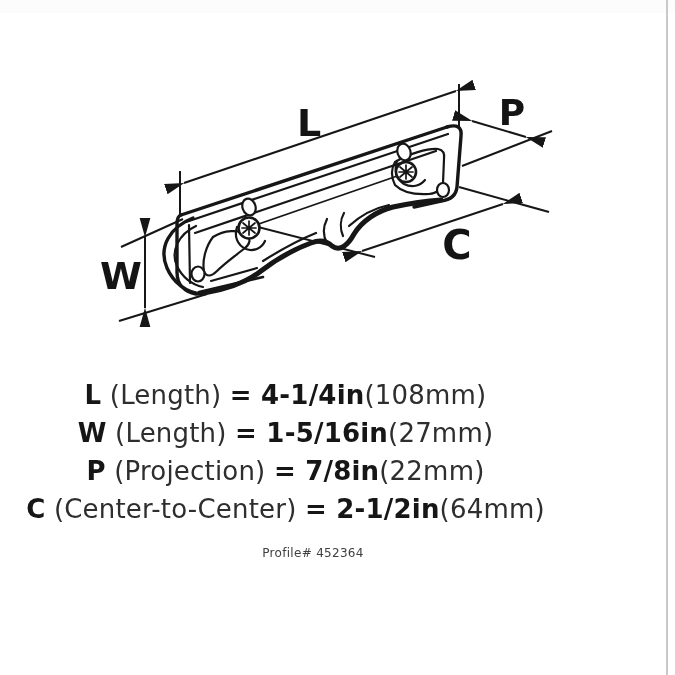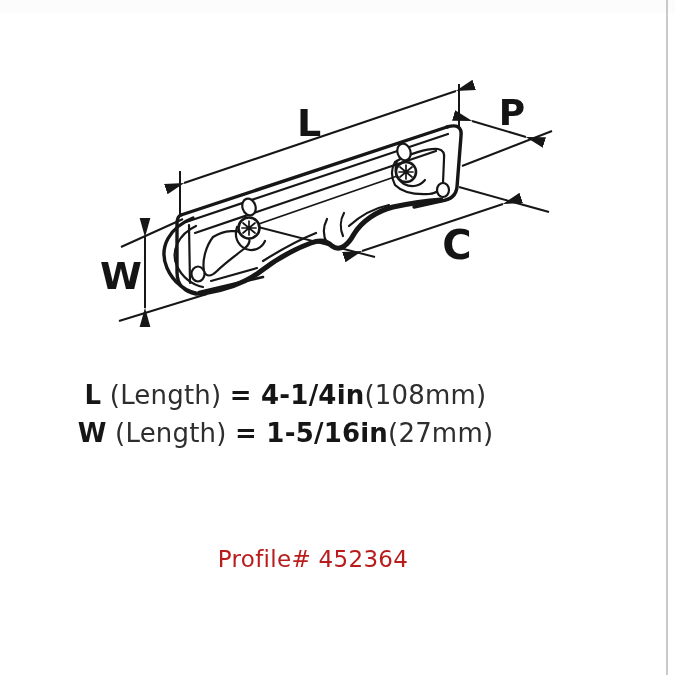--- a/index.html
+++ b/index.html
@@ -11,21 +11,21 @@
   .right-border{position:absolute;top:0;right:7px;width:2px;height:675px;background:#c9c9c9;}
   .drawing{position:absolute;top:0;left:0;}
   .specs{
     position:absolute;top:376px;left:0;width:571px;text-align:center;
     color:#2e2e2e;font-size:26px;letter-spacing:.2px;
   }
   .spec-row{height:38px;line-height:38px;white-space:pre;}
   .spec-row .b{font-weight:bold;color:#161616;}
   .profile{
     position:absolute;top:546px;left:0;width:626px;text-align:center;
-    color:#b91c1c;font-size:23px;letter-spacing:.3px;
+    color:#404040;font-size:12px;letter-spacing:.3px;
   }
   svg text{font-family:"DejaVu Sans","Liberation Sans",sans-serif;font-weight:bold;fill:#141414;}
 </style>
 </head>
 <body>
 
 <div class="top-strip"></div>
 <div class="right-border"></div>
 
 <svg class="drawing" width="675" height="370" viewBox="0 0 675 370">
@@ -105,15 +105,17 @@
 
   <text x="309" y="136" font-size="38" text-anchor="middle">L</text>
   <text x="121" y="289" font-size="38" text-anchor="middle">W</text>
   <text x="512" y="125" font-size="36" text-anchor="middle">P</text>
   <text x="457" y="259" font-size="40" text-anchor="middle">C</text>
 </svg>
 
 <div class="specs">
   <div class="spec-row"><span class="b">L</span><span> (Length) </span><span class="b">= </span><span class="b">4-1/4in</span><span>(108mm)</span></div>
   <div class="spec-row"><span class="b">W</span><span> (Length) </span><span class="b">= </span><span class="b">1-5/16in</span><span>(27mm)</span></div>
+  <div class="spec-row"><span class="b">P</span><span> (Projection) </span><span class="b">= </span><span class="b">7/8in</span><span>(22mm)</span></div>
+  <div class="spec-row"><span class="b">C</span><span> (Center-to-Center) </span><span class="b">= </span><span class="b">2-1/2in</span><span>(64mm)</span></div>
 </div>
 
 <div class="profile">Profile# 452364</div>
 
 </body></html>

